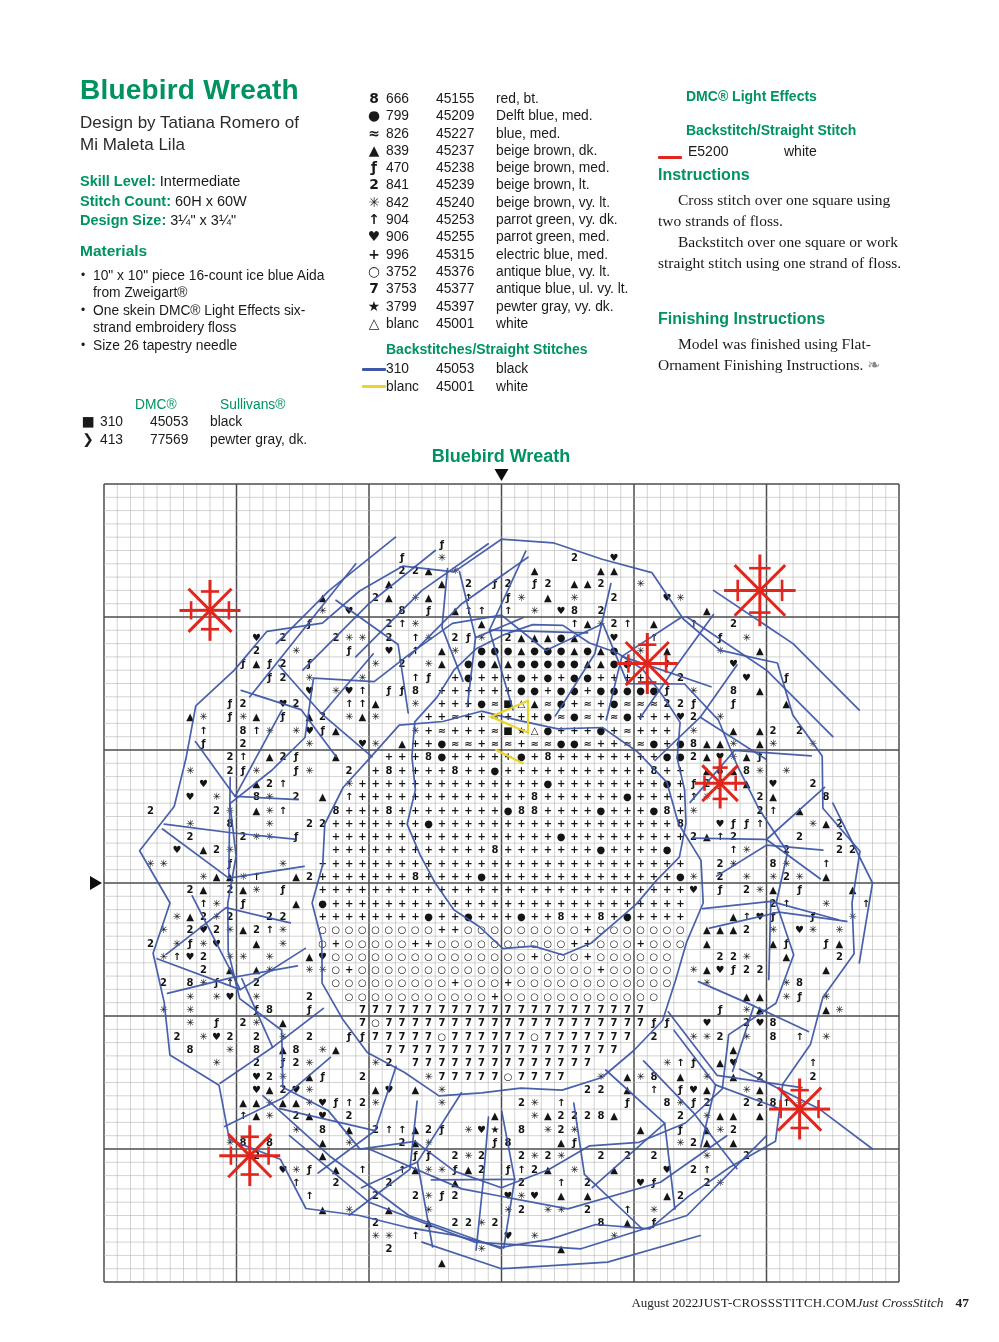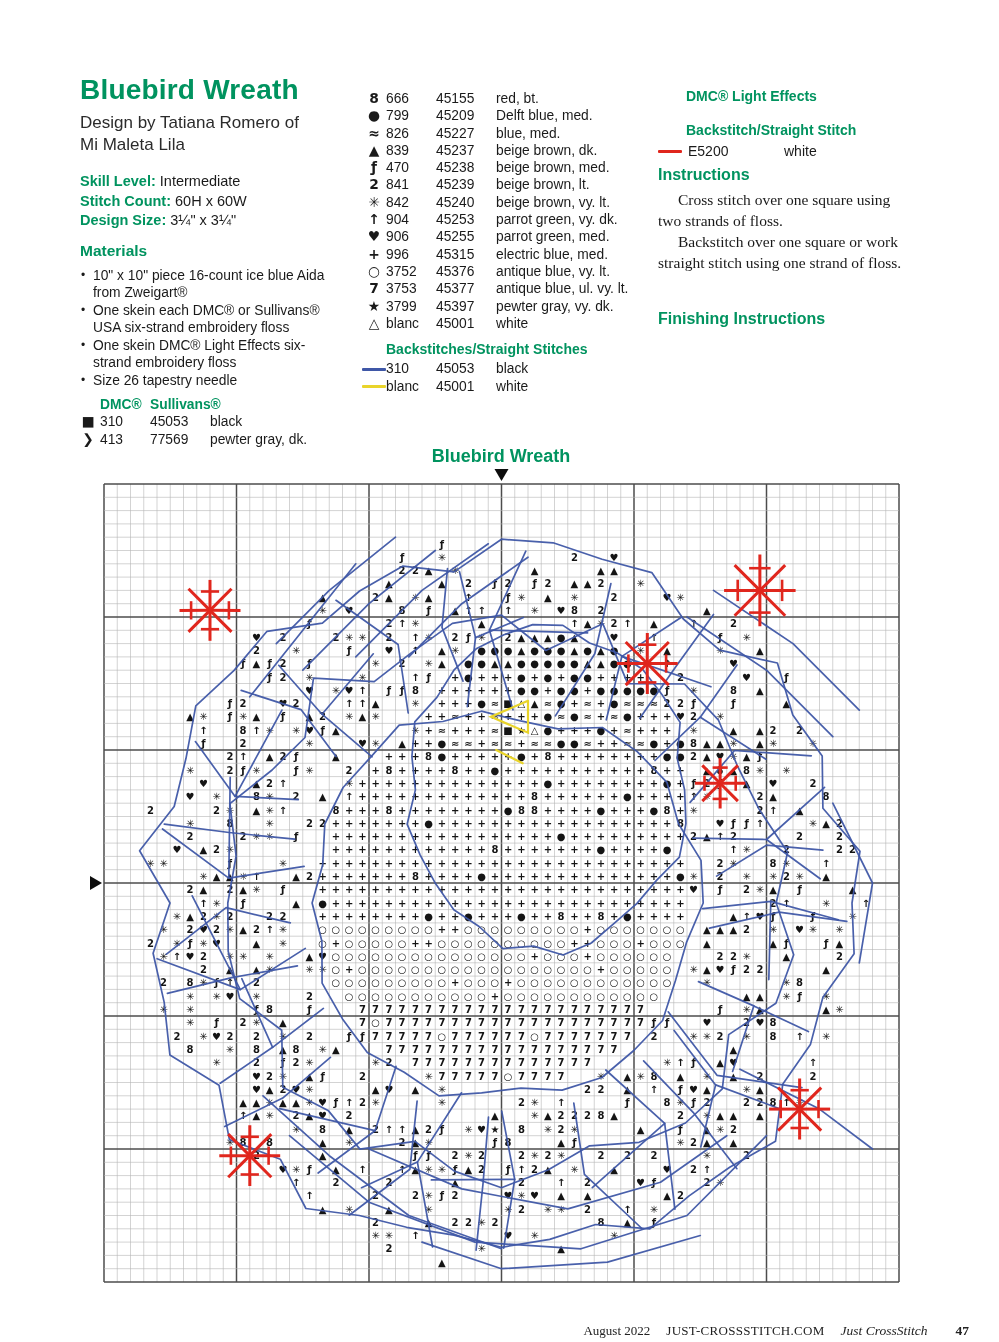--- a/index.html
+++ b/index.html
@@ -16,42 +16,42 @@
   #materials li{position:relative;padding-left:13px;margin-bottom:1px;}
   #materials li::before{content:"•";position:absolute;left:1px;font-size:12px;}
   .key{font-size:13.8px;line-height:17.3px;}
   #left-key{left:76px;top:396px;width:262px;}
   #mid-key{left:362px;top:90px;width:284px;}
   .key-row{display:flex;align-items:baseline;}
   .k-sym{width:24px;text-align:center;font-family:"DejaVu Sans",sans-serif;font-weight:bold;flex:none;}
   .k-dmc{width:50px;flex:none;}
   .k-sull{width:60px;flex:none;white-space:nowrap;}
   .k-name{flex:1;}
-  .key-head{font-weight:bold;color:#00935f;}
+  .key-head{font-weight:normal;color:#00935f;gap:35px;}
   .k-linecell{width:24px;display:flex;align-items:center;align-self:center;flex:none;}
   .k-line{width:24px;height:3px;border-radius:1px;}
   #bs-heading{margin:9px 0 2px 24px;font-size:14px;font-weight:bold;color:#00935f;white-space:nowrap;}
   .le-head{font-size:14px;font-weight:bold;color:#00935f;margin-left:28px;margin-bottom:18px;}
   .le-head.sub{margin-bottom:2px;}
-  .le-row{display:flex;align-items:center;font-size:14px;margin-top:5px;}
+  .le-row{display:flex;align-items:flex-end;font-size:14px;margin-top:5px;}
   .le-swatch{width:24px;height:3px;flex:none;border-radius:1px;}
   .le-code{margin-left:6px;width:96px;}
   h3.sec{font-size:16px;color:#00935f;margin:0 0 5px 0;}
   .serif{font-family:"Liberation Serif",serif;font-size:15.5px;line-height:21px;}
   .serif p{margin:0;text-indent:20px;}
   #light-effects{left:658px;top:88px;width:268px;}
   #instructions{left:658px;top:166px;width:258px;}
   #finishing{left:658px;top:310px;width:258px;}
   .flourish{color:#8a8a8a;font-family:"DejaVu Sans",sans-serif;}
   #chart-title{left:300px;top:446px;width:402px;text-align:center;font-size:18px;font-weight:bold;color:#00935f;}
   #chart-svg{left:88px;top:466px;}
-  #footer{right:30px;top:1295px;display:flex;align-items:baseline;gap:16px;
+  #footer{right:30px;top:1295px;display:flex;align-items:baseline;gap:0;
           font-family:"Liberation Serif",serif;font-size:13px;color:#222;}
   #footer .site{letter-spacing:.3px;}
-  #footer .mag{font-style:italic;font-size:13.5px;margin-top:28px;}
+  #footer .mag{font-style:italic;font-size:13.5px;}
   #footer .pg{font-weight:bold;font-size:13.5px;margin-left:12px;}
 </style>
 </head>
 <body>
 
 <div class="abs" id="page-title">Bluebird Wreath</div>
 
 <div class="abs" id="byline">
   <div>Design by Tatiana Romero of</div>
   <div>Mi Maleta Lila</div>
@@ -61,21 +61,20 @@
   <div><span class="glabel">Skill Level:</span> <span>Intermediate</span></div>
   <div><span class="glabel">Stitch Count:</span> <span>60H x 60W</span></div>
   <div><span class="glabel">Design Size:</span> <span>3¼" x 3¼"</span></div>
 </div>
 
 <div class="abs" id="materials">
   <h3>Materials</h3>
   <ul>
 
   <li>10" x 10" piece 16-count ice blue Aida from Zweigart®</li>
-      <li>One skein each DMC® or Sullivans® USA six-strand embroidery floss</li>
       <li>One skein DMC® Light Effects six-strand embroidery floss</li>
       <li>Size 26 tapestry needle</li>
     </ul>
 </div>
 
 <div class="abs key" id="left-key">
   <div class="key-row key-head">
     <span class="k-sym"></span>
     <span class="k-dmc">DMC®</span>
     <span class="k-sull">Sullivans®</span>
@@ -237,20 +236,23 @@
   <h3 class="sec">Instructions</h3>
   <div class="serif">
 
   <p>Cross stitch over one square using two strands of floss.</p>
       <p>Backstitch over one square or work straight stitch using one strand of floss.</p>
     </div>
 </div>
 
 <div class="abs" id="finishing">
   <h3 class="sec">Finishing Instructions</h3>
+  <div class="serif">
+    <p><span>Model was finished using Flat-Ornament Finishing Instructions.</span> <span class="flourish">❧</span></p>
+  </div>
 </div>
 
 <div class="abs" id="chart-title">Bluebird Wreath</div>
 
 <svg class="abs" id="chart-svg" width="820" height="826">
     <line x1="16" y1="18" x2="16" y2="816" stroke="#4c4c4c" stroke-width="1.5"></line>
     <line x1="29.25" y1="18" x2="29.25" y2="816" stroke="#b5b5b5" stroke-width="0.6"></line>
     <line x1="42.5" y1="18" x2="42.5" y2="816" stroke="#b5b5b5" stroke-width="0.6"></line>
     <line x1="55.75" y1="18" x2="55.75" y2="816" stroke="#b5b5b5" stroke-width="0.6"></line>
     <line x1="69" y1="18" x2="69" y2="816" stroke="#b5b5b5" stroke-width="0.6"></line>

